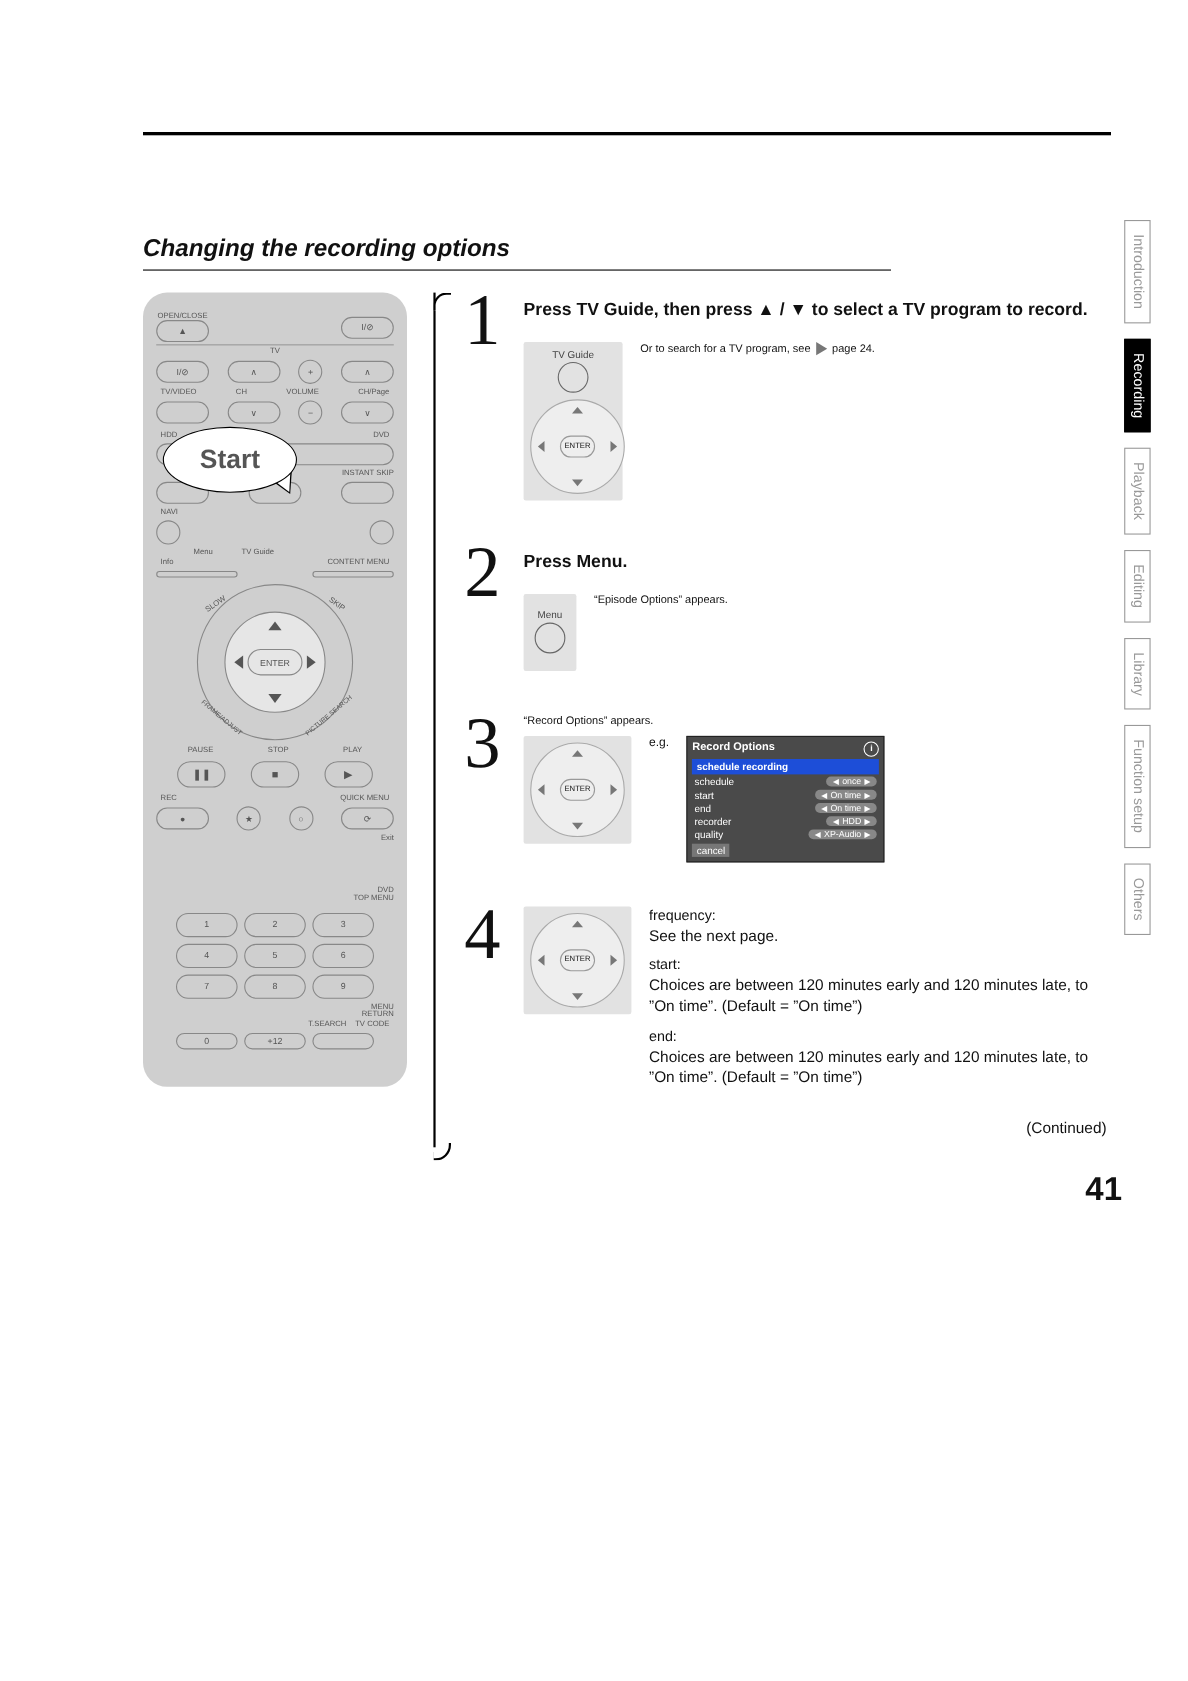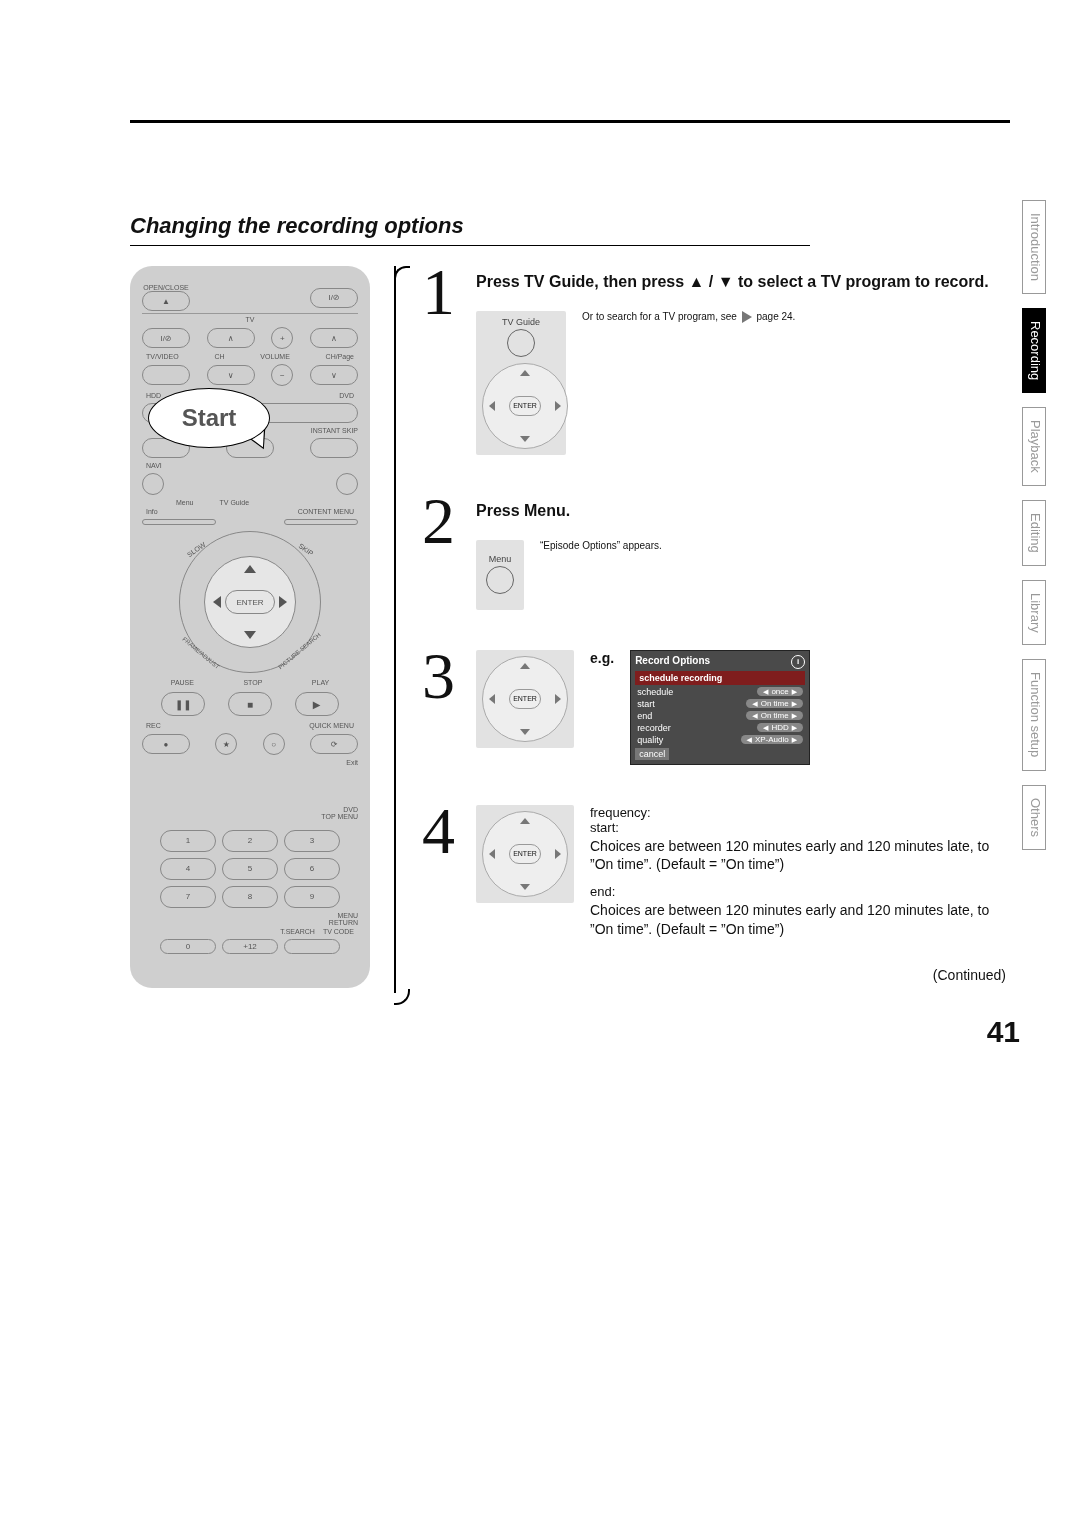--- a/index.html
+++ b/index.html
@@ -136,27 +136,27 @@
   .mini-dpad .ml{top:50%;left:6px;transform:translateY(-50%);border-top:5px solid transparent;border-bottom:5px solid transparent;border-right:6px solid #777;}
   .mini-dpad .mr{top:50%;right:6px;transform:translateY(-50%);border-top:5px solid transparent;border-bottom:5px solid transparent;border-left:6px solid #777;}
   .note { font-size:10px; }
   .page-arrow{display:inline-block;width:0;height:0;border-top:6px solid transparent;border-bottom:6px solid transparent;border-left:10px solid #777;vertical-align:middle;margin:0 2px;}
 
   
   .osd {
     width:170px; background:#4a4a4a; color:#fff; font-size:9px; border:1px solid #222; padding:4px;
   }
   .osd .ttl{font-weight:bold;font-size:10px;margin-bottom:2px;display:flex;justify-content:space-between;}
-  .osd .sub{background:#7f1d1d;padding:2px 4px;margin:1px 0;font-weight:bold;}
+  .osd .sub{background:#1d4ed8;padding:2px 4px;margin:1px 0;font-weight:bold;}
   .osd .line{display:flex;justify-content:space-between;align-items:center;padding:1px 2px;}
   .osd .val{background:#888;border-radius:8px;padding:0 6px;font-size:8px;display:inline-flex;align-items:center;gap:3px;}
   .osd .arrL,.osd .arrR{font-size:7px;}
   .osd .cnl{background:#777;padding:1px 4px;margin-top:2px;display:inline-block;}
   .info-i{width:12px;height:12px;border:1px solid #fff;border-radius:50%;font-size:8px;line-height:12px;text-align:center;}
-  .eg{font-size:14px;font-weight:bold;}
+  .eg{font-size:11px;}
 
   
   .sidetabs {
     position:absolute; right:34px; top:200px; width:24px;
     display:flex; flex-direction:column; gap:14px;
     font-size:13px;
   }
   .tab {
     writing-mode: vertical-rl;
     border:1px solid #999; padding:12px 2px; text-align:center; color:#999;
@@ -354,20 +354,21 @@
               <span class="small-btn"></span>
             </div>
             <div class="note">“Episode Options” appears.</div>
           </div>
         </div>
       </div>
 
       <div class="step">
         <div class="stepnum">3</div>
         <div class="stepbody">
+          <div class="note" style="margin-bottom:8px;">“Record Options” appears.</div>
           <div class="illus-row">
             <div class="illus-box narrow">
               <div class="mini-dpad" style="margin:0;">
                 <span class="mu"></span>
                   <span class="md"></span>
                   <span class="ml"></span>
                   <span class="mr"></span>
                 <div class="c">ENTER</div>
               </div>
             </div>
@@ -432,20 +433,21 @@
               <div class="mini-dpad" style="margin:0;">
                 <span class="mu"></span>
                   <span class="md"></span>
                   <span class="ml"></span>
                   <span class="mr"></span>
                 <div class="c">ENTER</div>
               </div>
             </div>
             <div style="flex:1;">
               <div class="lbl-strong">frequency:</div>
+              <div class="para">See the next page.</div>
               <div class="lbl-strong">start:</div>
               <div class="para">Choices are between 120 minutes early and 120 minutes late, to ”On time”. (Default = ”On time”)</div>
               <div class="lbl-strong">end:</div>
               <div class="para">Choices are between 120 minutes early and 120 minutes late, to ”On time”. (Default = ”On time”)</div>
             </div>
           </div>
           <div class="continued">(Continued)</div>
         </div>
       </div>
     </div>

